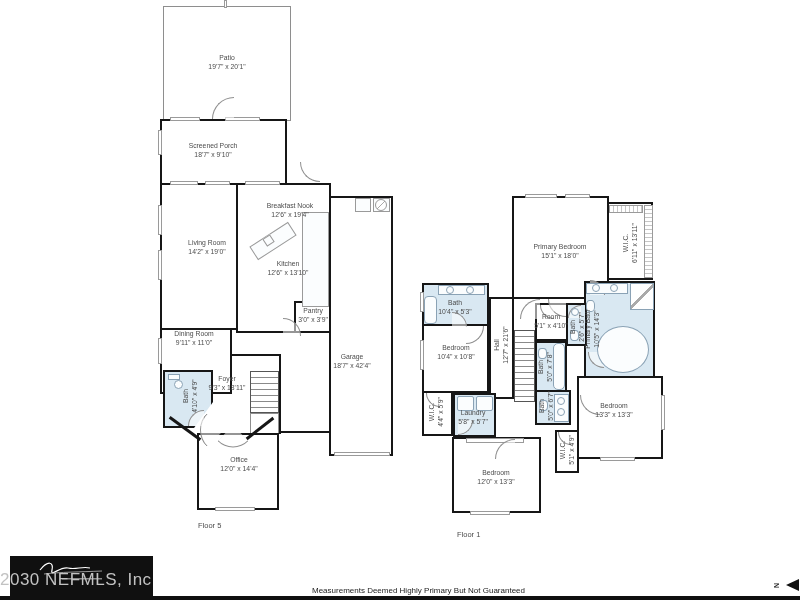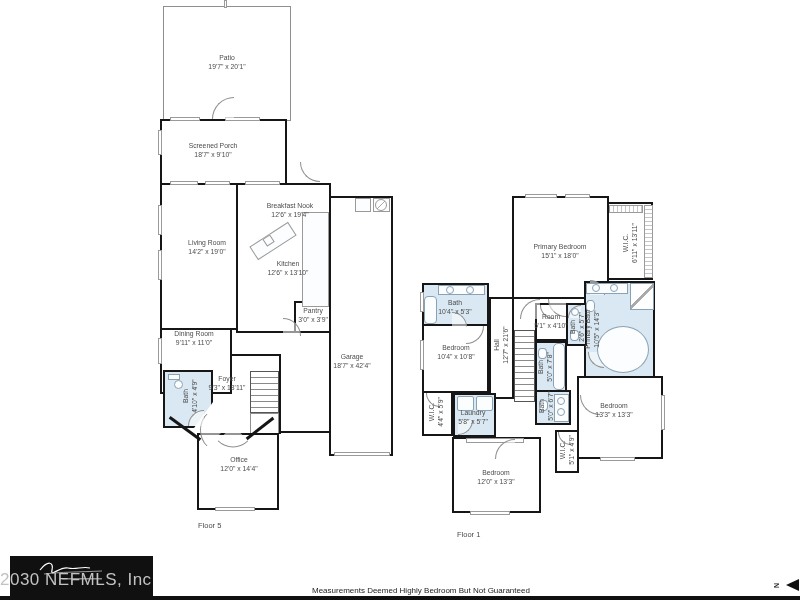--- a/index.html
+++ b/index.html
@@ -264,18 +264,18 @@
   </div>
 
   <div class="logo-box">
     <svg width="143" height="41" viewBox="0 0 143 41">
       <path d="M30 14 C 38 4, 44 6, 42 14 C 40 22, 50 10, 58 12 C 66 14, 72 10, 80 12" stroke="#ffffff" stroke-width="1.2" fill="none"></path>
       <path d="M34 18 C 50 16, 70 16, 92 15" stroke="#bbbbbb" stroke-width="0.8" fill="none"></path>
       <rect x="52" y="22" width="40" height="1.5" fill="#888888"></rect>
     </svg>
   </div>
   <div class="watermark">2030 NEFMLS, Inc</div>
-  <div class="disclaimer">Measurements Deemed Highly Bedroom But Not Guaranteed</div>
+  <div class="disclaimer">Measurements Deemed Highly Primary But Not Guaranteed</div>
   <div class="north"></div>
   <div class="north-n">N</div>
   <div class="bottom-strip"></div>
 
 </div>
 
 </body></html>

